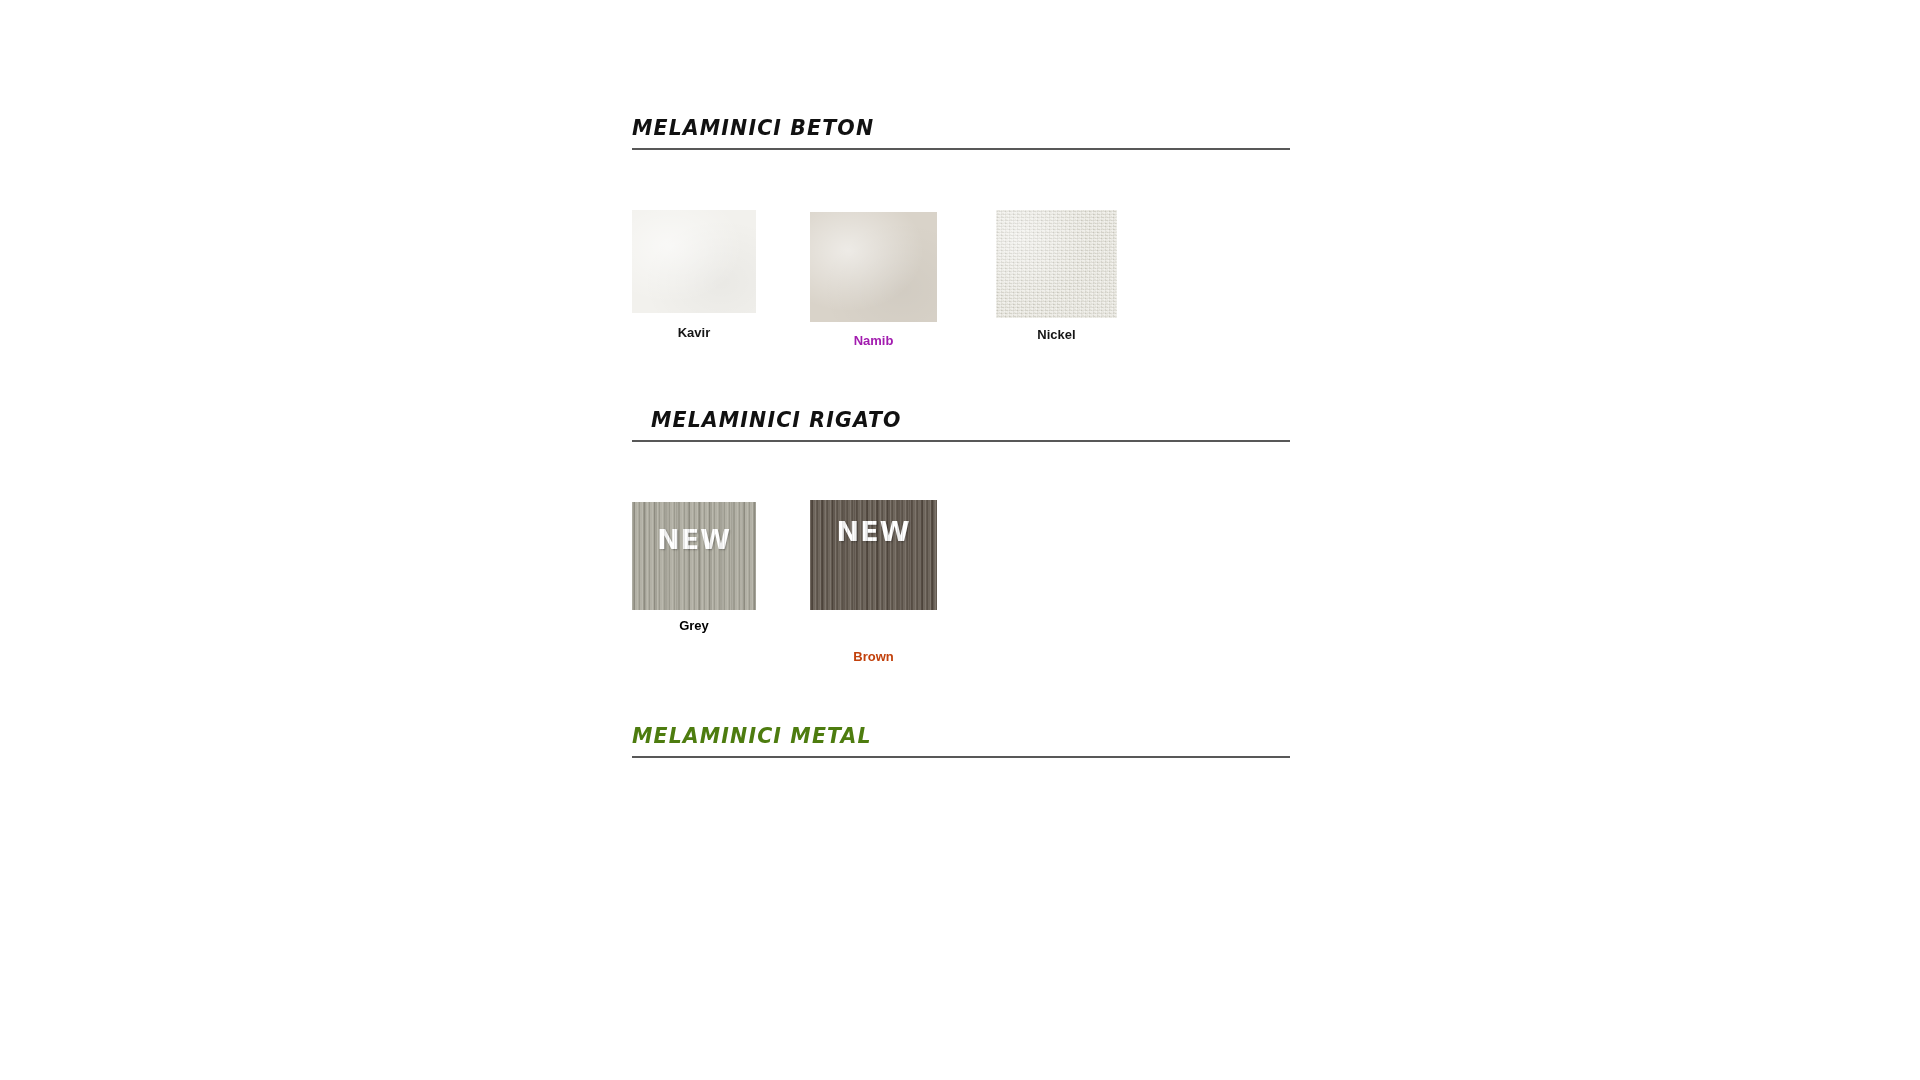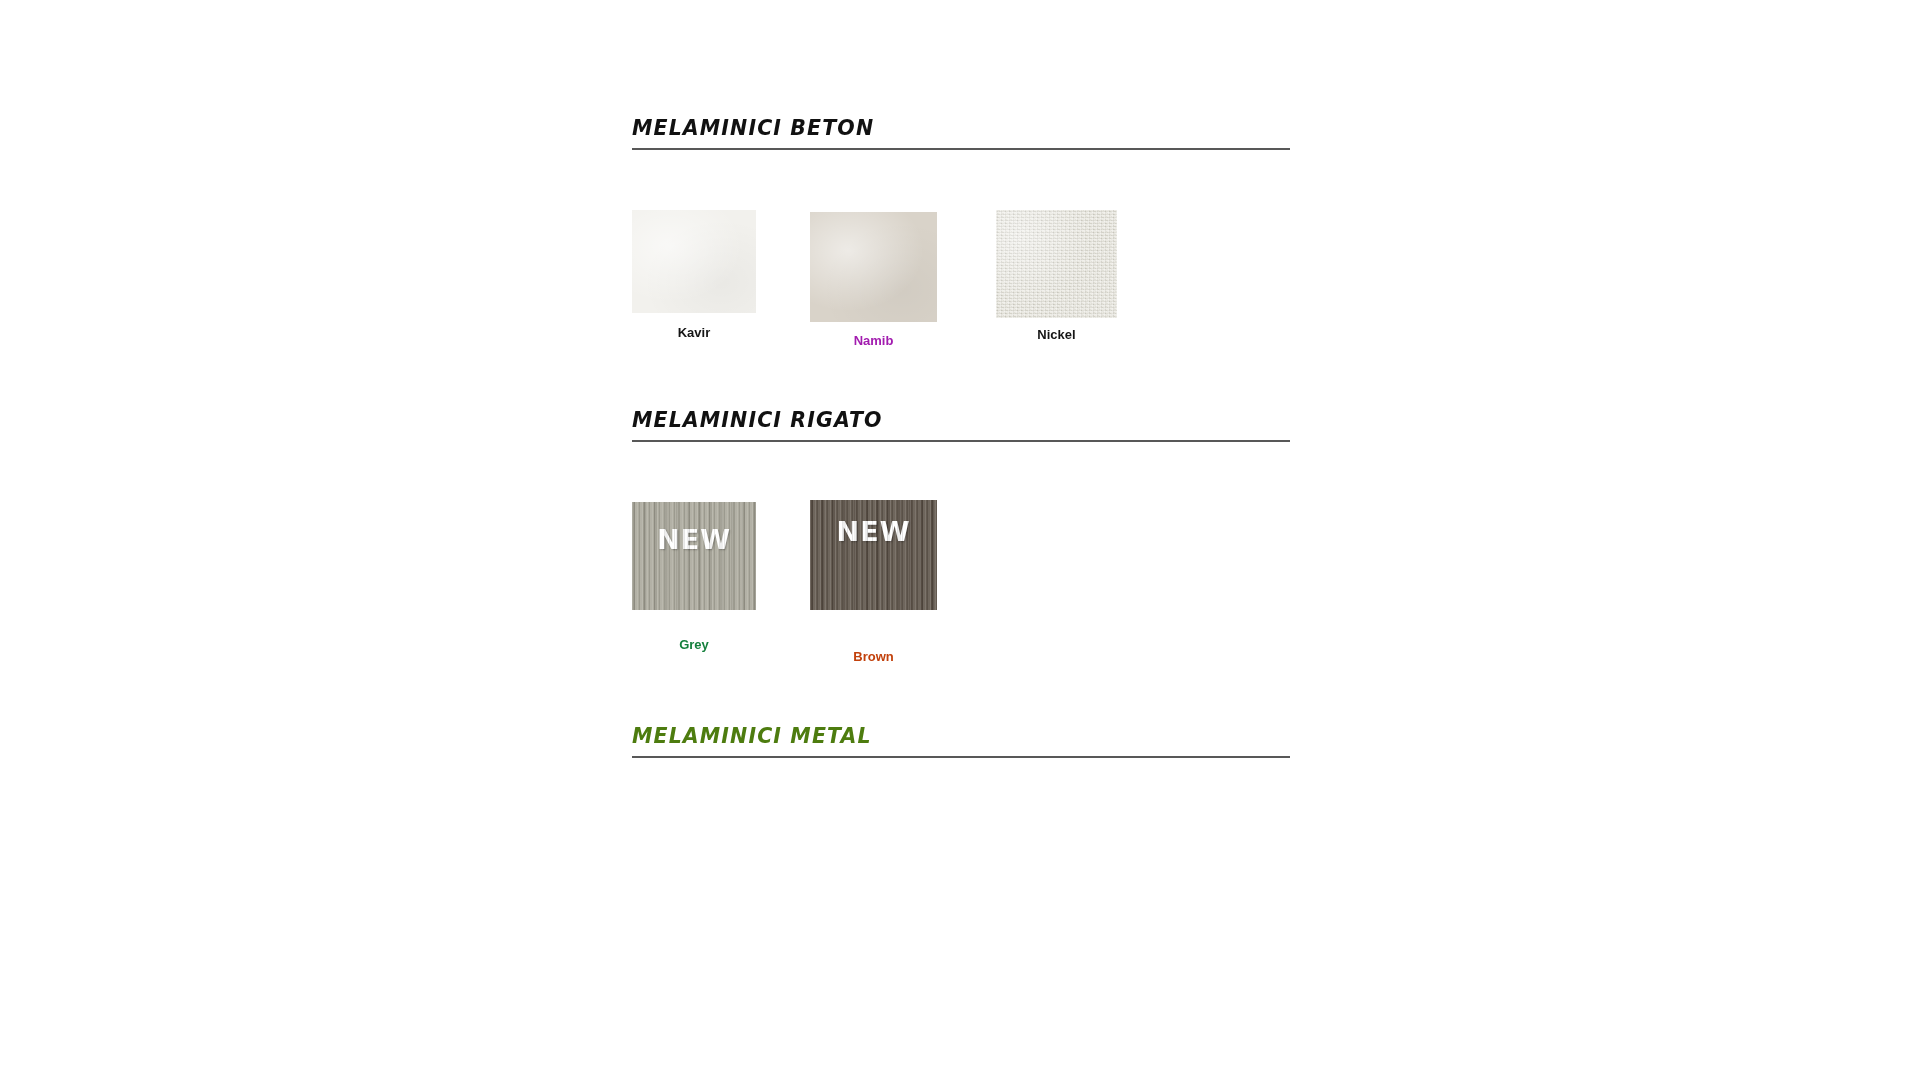--- a/index.html
+++ b/index.html
@@ -169,28 +169,28 @@
             <div class="swatch tex-plain" style="position: absolute; left: 0px; top: 62px; width: 127px; height: 110px; background: rgb(217, 211, 201);"></div>
             <div class="swatch-label" style="position: absolute; top: 184px; left: 0px; width: 127px; color: #a21caf;">Namib</div>
           </div>
           <div class="swatch-item" style="left: 364px;">
             <div class="swatch tex-speckle" style="position: absolute; left: 0px; top: 60px; width: 121px; height: 108px; background: rgb(222, 220, 209);"></div>
             <div class="swatch-label" style="position: absolute; top: 178px; left: 0px; width: 121px; color: rgb(21, 21, 21);">Nickel</div>
           </div>
         </div>
       </div>
       <div class="section" style="left: 632px; top: 410px;">
-        <div class="section-heading" style="color: rgb(17, 17, 17);">MELAMINICI RIGATO</div>
+        <div class="section-heading" style="color: rgb(17, 17, 17); margin-left: 19px;">MELAMINICI RIGATO</div>
         <div class="section-rule" style="background: rgb(88, 88, 88);"></div>
         <div class="swatch-row">
           <div class="swatch-item" style="left: 0px;">
             <div class="swatch tex-stripe" style="position: absolute; left: 0px; top: 60px; width: 124px; height: 108px; background: rgb(169, 167, 154);">
               <div class="new-badge" style="top: 22px; color: rgb(255, 255, 255);">NEW</div>
             </div>
-            <div class="swatch-label" style="position: absolute; top: 177px; left: 0px; width: 124px; color: #15803d; margin-top: 19px;">Grey</div>
+            <div class="swatch-label" style="position: absolute; top: 177px; left: 0px; width: 124px; color: #000000;">Grey</div>
           </div>
           <div class="swatch-item" style="left: 178px;">
             <div class="swatch tex-stripe" style="position: absolute; left: 0px; top: 58px; width: 127px; height: 110px; background: rgb(91, 81, 71);">
               <div class="new-badge" style="top: 16px; color: rgb(255, 255, 255);">NEW</div>
             </div>
             <div class="swatch-label" style="position: absolute; top: 177px; left: 0px; width: 127px; color: #c2410c; margin-top: 31px;">Brown</div>
           </div>
         </div>
       </div>
       <div class="section" style="left: 632px; top: 726px;">

